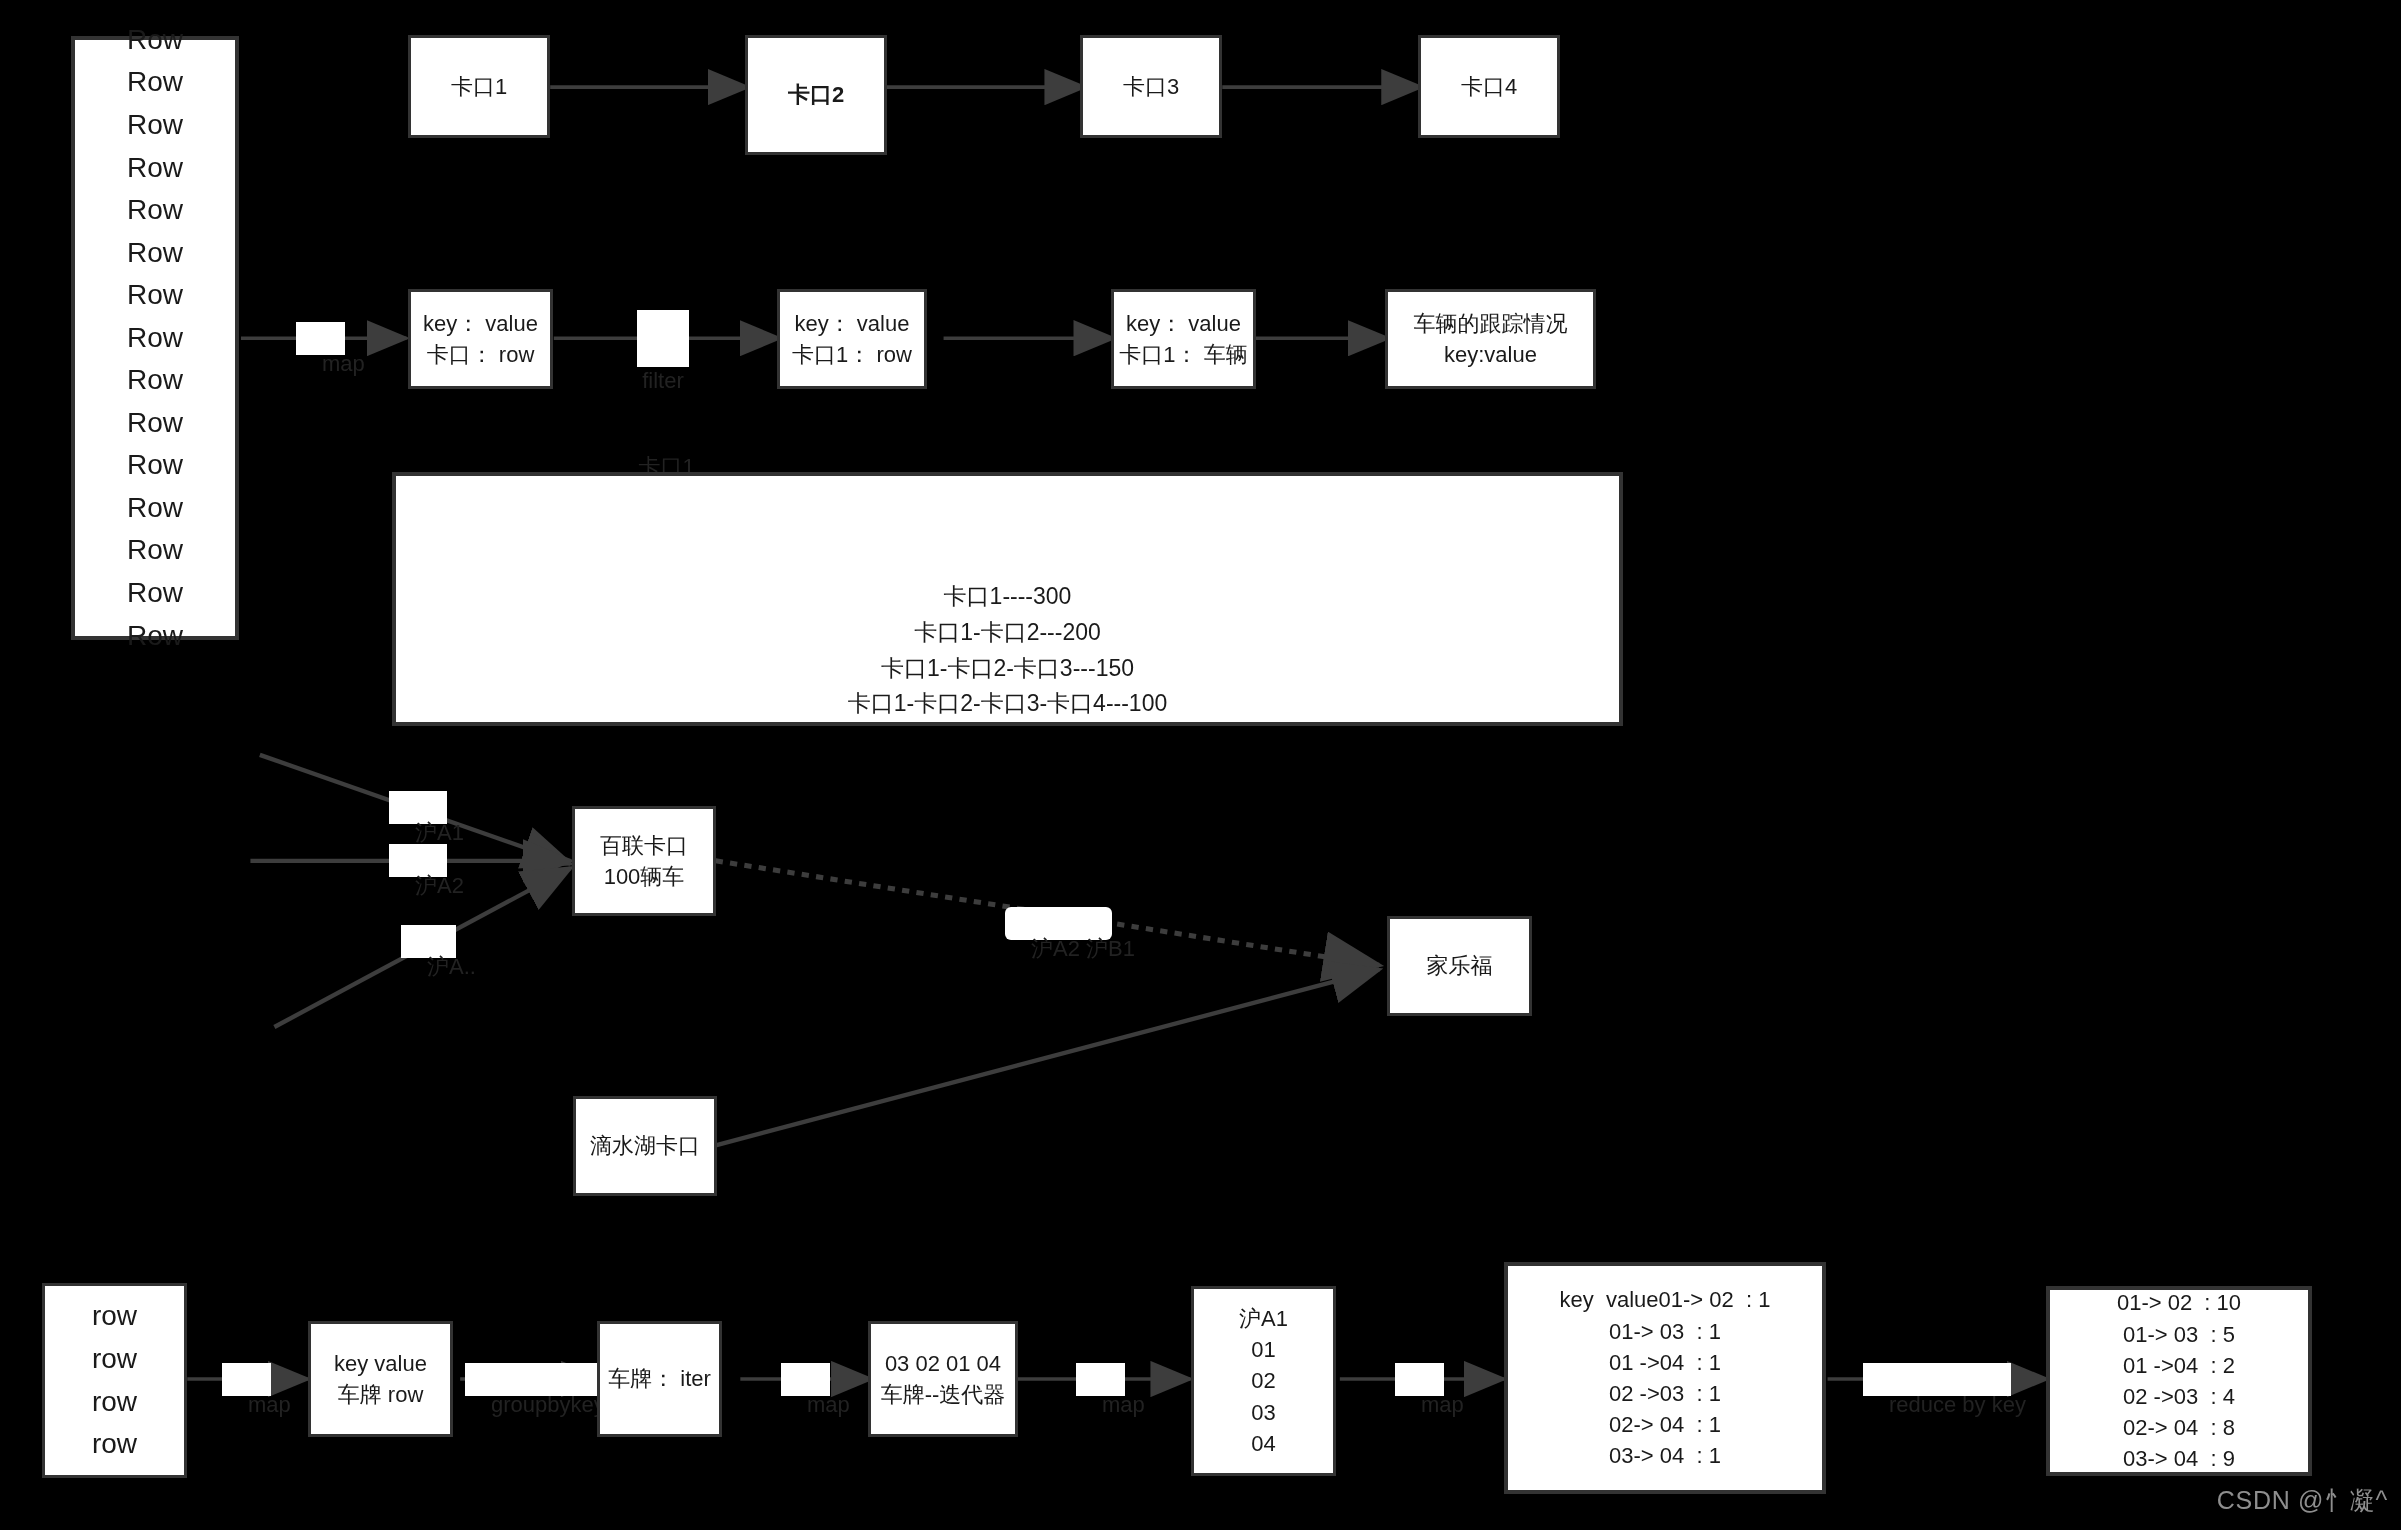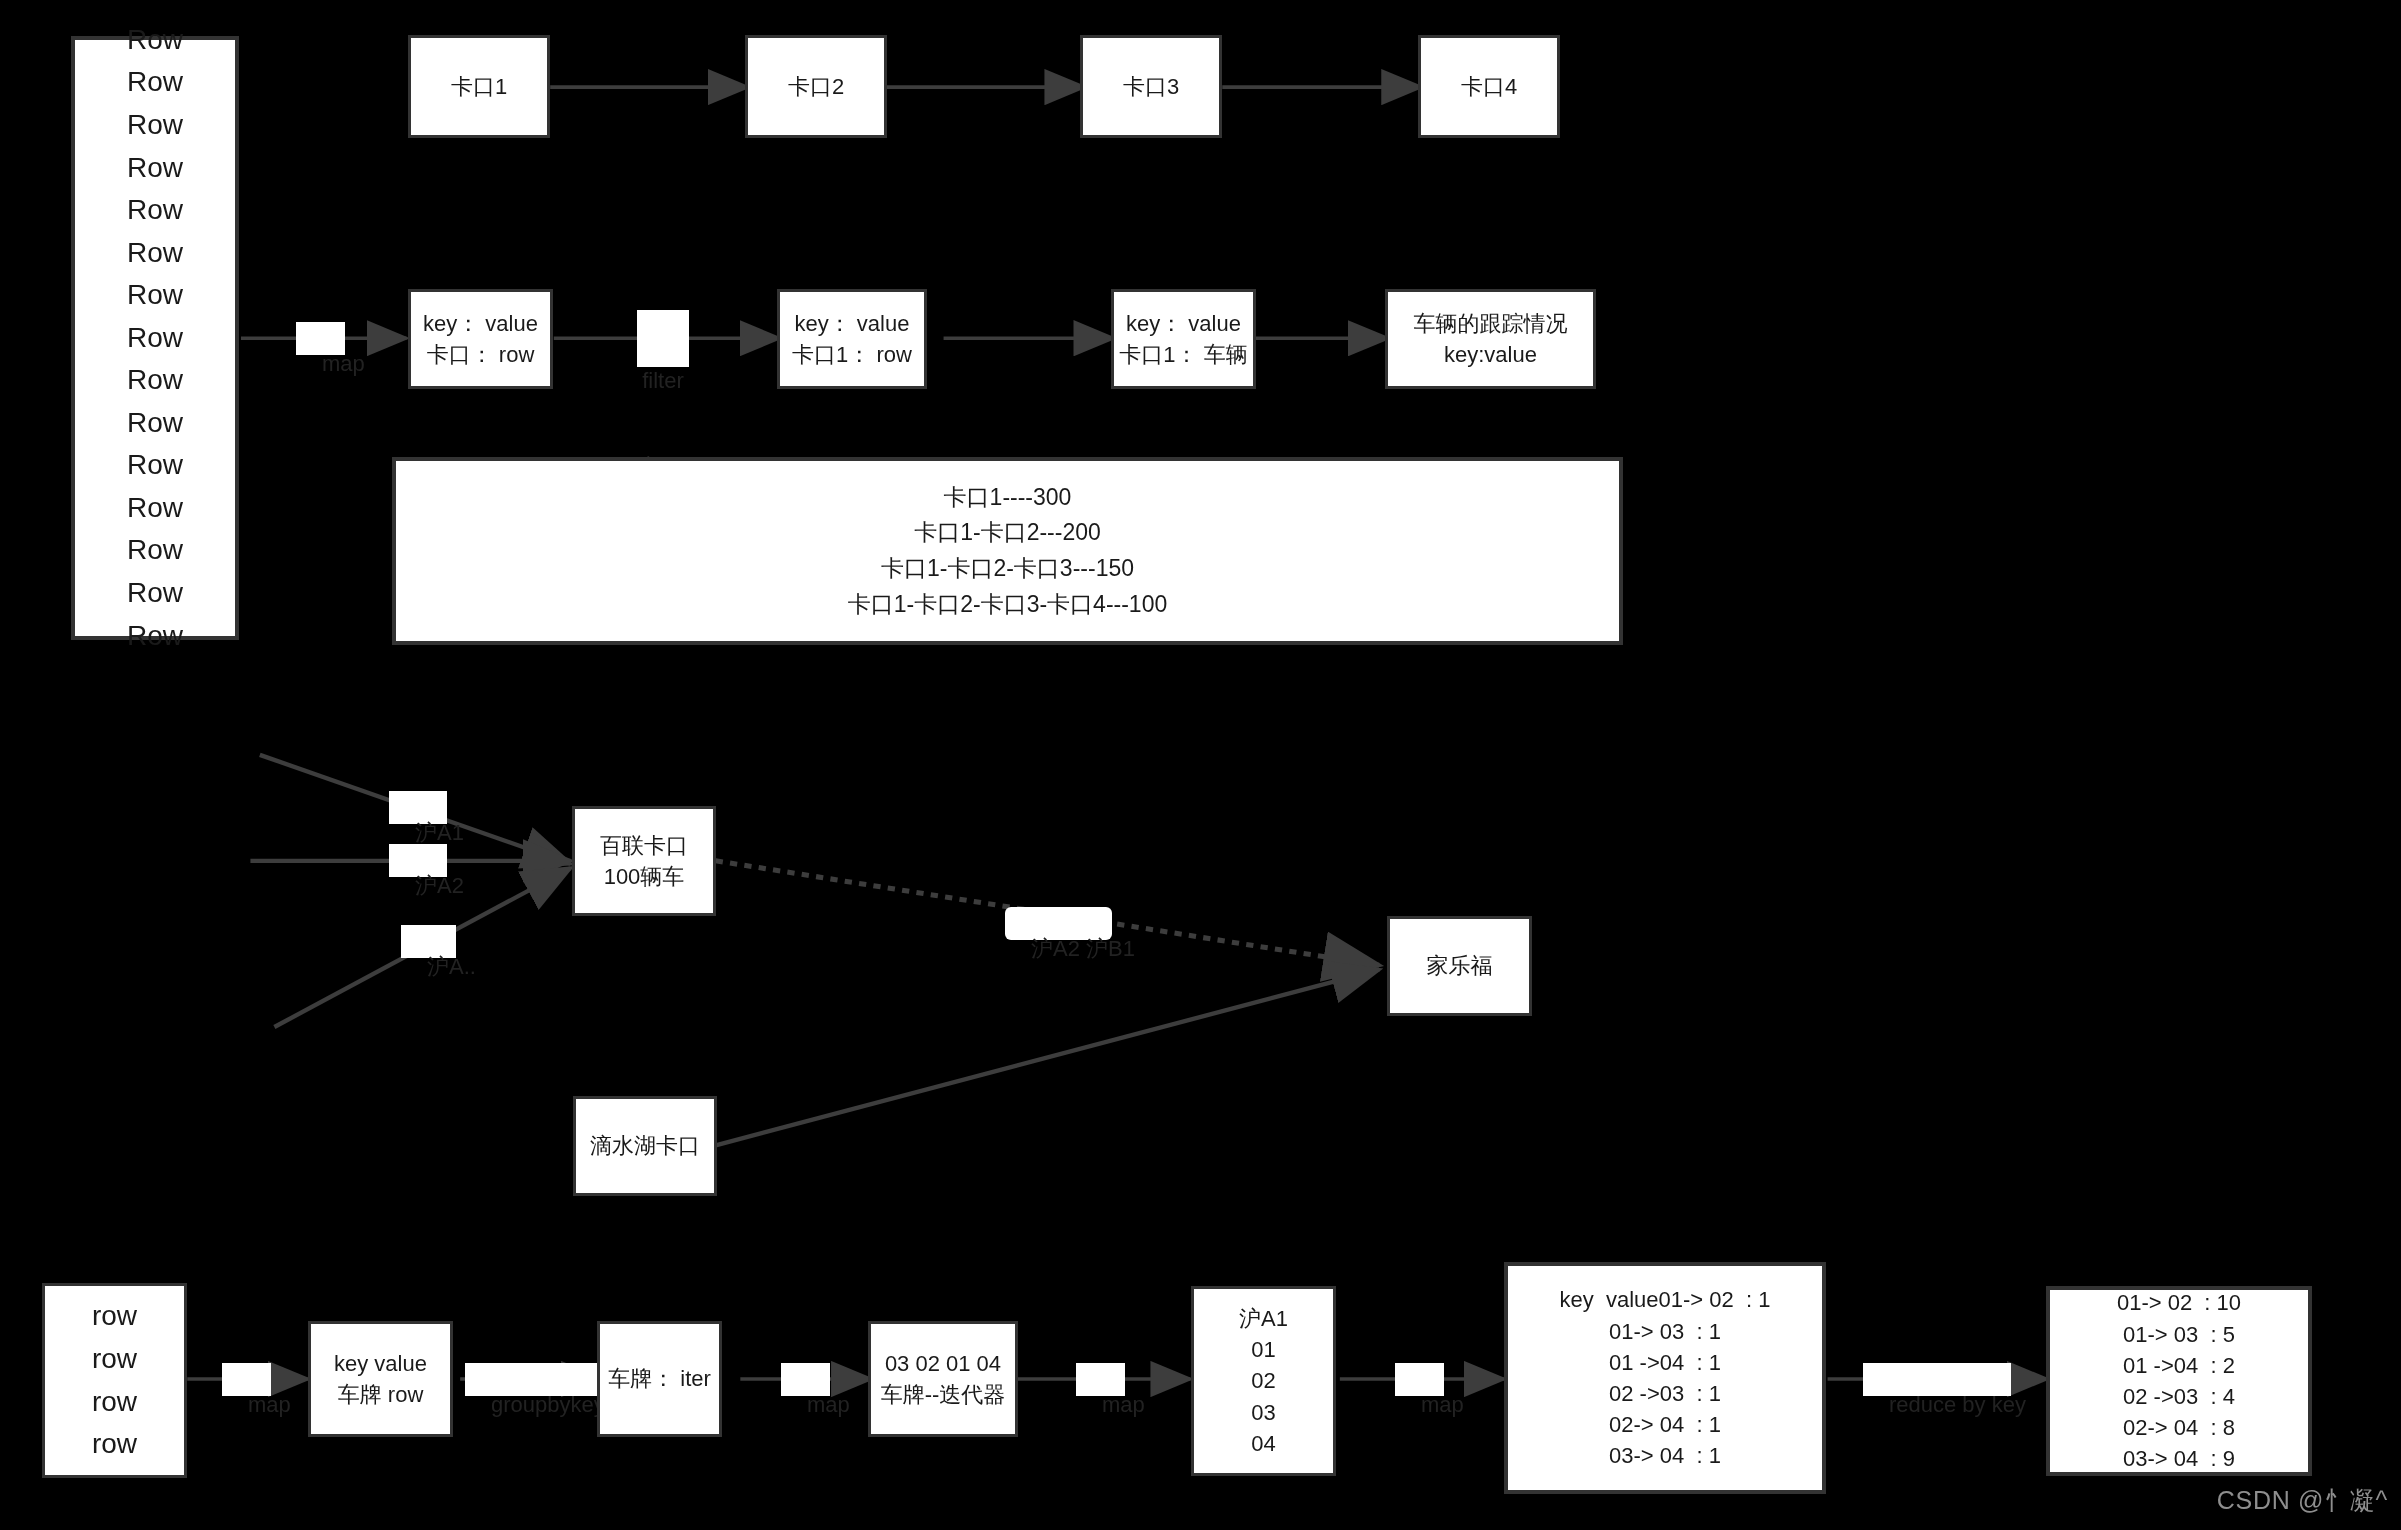--- a/index.html
+++ b/index.html
@@ -125,21 +125,21 @@
     <span class="ln">Row</span>
     <span class="ln">Row</span>
     <span class="ln">Row</span>
     <span class="ln">Row</span>
     <span class="ln">Row</span>
   </div>
 
   <div class="node" style="left:408px; top:35px; width:142px; height:103px;">
     <span class="ln">卡口1</span>
   </div>
-  <div class="node" style="left:745px; top:35px; width:142px; height:103px;">
+  <div class="node" style="left:745px; top:35px; width:142px; height:120px;font-weight:bold;">
     <span class="ln">卡口2</span>
   </div>
   <div class="node" style="left:1080px; top:35px; width:142px; height:103px;">
     <span class="ln">卡口3</span>
   </div>
   <div class="node" style="left:1418px; top:35px; width:142px; height:103px;">
     <span class="ln">卡口4</span>
   </div>
 
   <div class="node kv-node" style="left:408px; top:289px; width:145px; height:100px;">
@@ -160,21 +160,21 @@
   </div>
 
   <div class="edge-label" style="left:296px; top:322px; width:49px; height:33px;">
     <span>map</span>
   </div>
   <div class="edge-label two-line" style="left:637px; top:310px; width:52px; height:57px;">
     <div>filter</div>
     <div>卡口1</div>
   </div>
 
-  <div class="node summary-node" style="left:392px; top:457px; width:1231px; height:188px; border-width:4.4px;">
+  <div class="node summary-node" style="left:392px; top:472px; width:1231px; height:254px; border-width:4.4px;justify-content:flex-end;">
     <span class="ln">卡口1----300</span>
     <span class="ln">卡口1-卡口2---200</span>
     <span class="ln">卡口1-卡口2-卡口3---150</span>
     <span class="ln">卡口1-卡口2-卡口3-卡口4---100</span>
   </div>
 
   <div class="edge-label" style="left:389px; top:791px; width:58px; height:33px;">
     <span>沪A1</span>
   </div>
   <div class="edge-label" style="left:389px; top:844px; width:58px; height:33px;">

